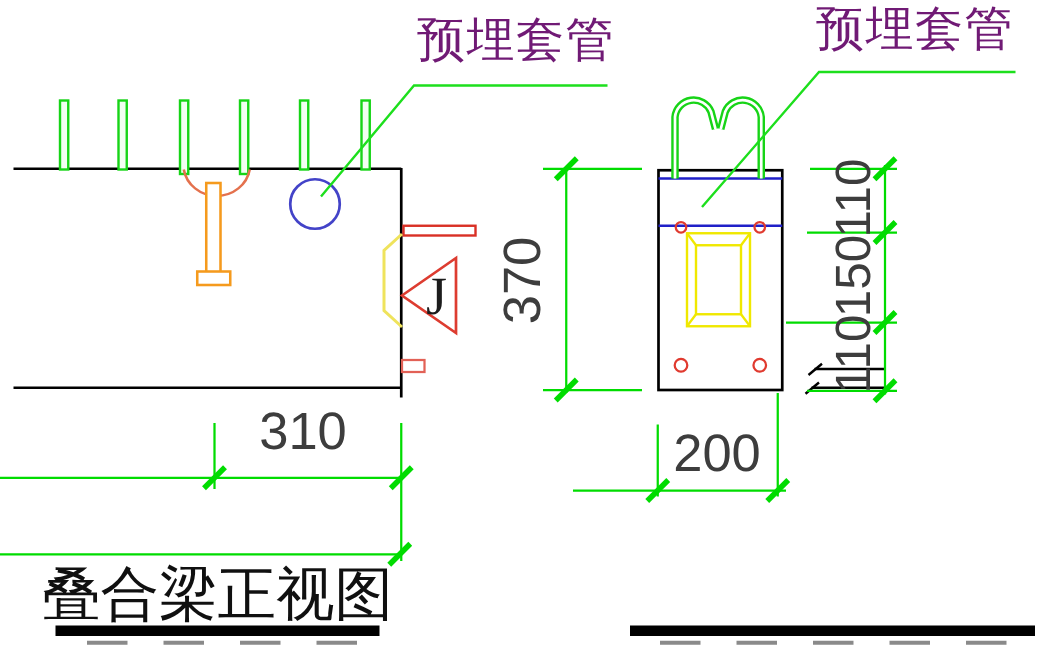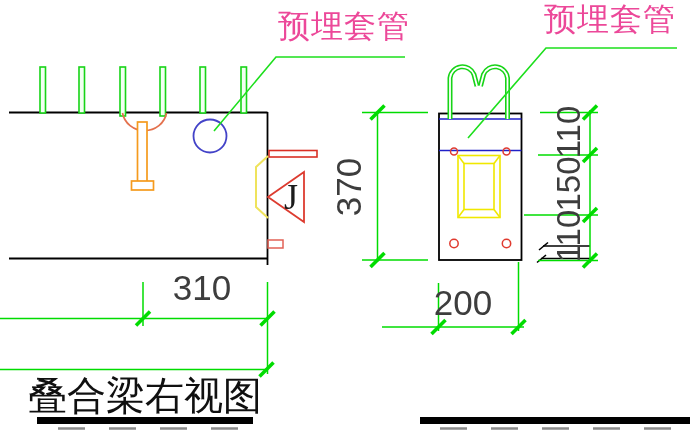--- a/index.html
+++ b/index.html
@@ -3,21 +3,21 @@
 <meta charset="utf-8">
 <style>
   html,body{margin:0;padding:0;background:#ffffff;}
   #canvas{
     position:relative;width:691px;height:435px;background:#ffffff;overflow:hidden;
     font-family:"Liberation Sans","DejaVu Sans",sans-serif;
   }
   #canvas svg{position:absolute;left:0;top:0;}
   .lbl{position:absolute;white-space:nowrap;transform:translate(-50%,-50%);}
   .callout{
-    font-size:32px;color:#ec4899;letter-spacing:1px;
+    font-size:32px;color:#701a75;letter-spacing:1px;
     font-family:"Liberation Sans","DejaVu Sans",sans-serif;
   }
   .dim{
     font-size:35px;color:#3d3d3d;letter-spacing:0px;
     font-family:"Liberation Sans","DejaVu Sans",sans-serif;
   }
   .dim.vert{transform:translate(-50%,-50%) rotate(-90deg);}
   .dim.vert-sm{font-size:33px;transform:translate(-50%,-50%) rotate(-90deg);}
   .jletter{
     font-size:36px;color:#1c1c1c;
@@ -155,24 +155,24 @@
       <line x1="58" y1="428.5" x2="253" y2="428.5" stroke-dasharray="27 24"></line>
       <line x1="440" y1="428.5" x2="685" y2="428.5" stroke-dasharray="27 24"></line>
     </g>
   </svg>
 
   <div class="lbl callout" style="left:344px;top:27px;">预埋套管</div>
   <div class="lbl callout" style="left:610px;top:20px;">预埋套管</div>
 
   <div class="lbl dim" style="left:202px;top:288px;">310</div>
   <div class="lbl dim vert" style="left:349px;top:187px;">370</div>
-  <div class="lbl dim" style="left:463px;top:303px;">200</div>
+  <div class="lbl dim" style="left:478px;top:303px;">200</div>
   <div class="lbl dim vert-sm" style="left:569px;top:132px;">110</div>
   <div class="lbl dim vert-sm" style="left:569px;top:184px;">150</div>
   <div class="lbl dim vert-sm" style="left:569px;top:236px;">110</div>
 
   <div class="lbl jletter" style="left:291px;top:197px;">J</div>
 
-  <div class="lbl view-title" style="left:145px;top:396px;">叠合梁右视图</div>
+  <div class="lbl view-title" style="left:145px;top:396px;">叠合梁正视图</div>
 
   <div class="title-underline" style="left:37px;top:417px;width:216px;"></div>
   <div class="title-underline" style="left:420px;top:417px;width:270px;"></div>
 </div>
 
 </body></html>

